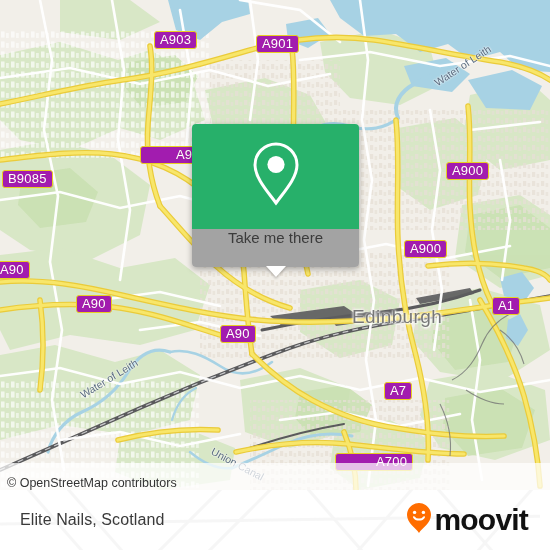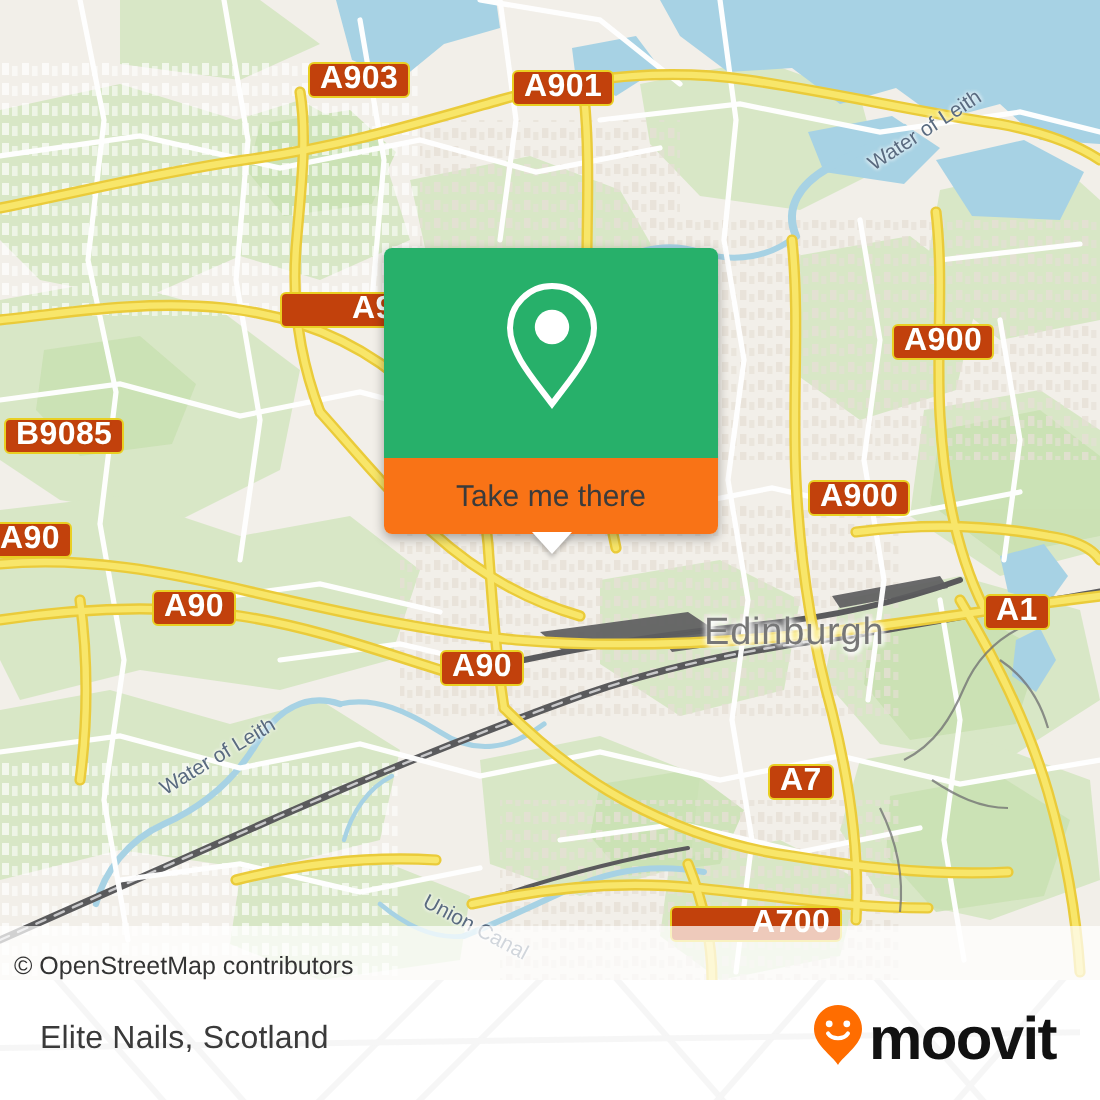--- a/index.html
+++ b/index.html
@@ -41,26 +41,26 @@
   }
   .water-label {
     font-size: 10.5px;
     color: #5a6b80;
     text-shadow: 0 0 2px #ffffff, 0 0 2px #ffffff;
   }
 
   
   .shield {
     position: absolute;
-    background: #c2410c;
+    background: #a21caf;
     border: 1.5px solid #e9cf22;
     border-radius: 3px;
     color: #ffffff;
-    font-size: 16px;
-    font-weight: bold;
+    font-size: 13px;
+    font-weight: normal;
     letter-spacing: 0.2px;
     padding: 1px 5px 2px 5px;
     line-height: 13px;
     text-shadow: 0 0 1px rgba(120,100,0,.25);
     white-space: nowrap;
   }
 
   
   #attribution {
     position: absolute;
@@ -89,24 +89,23 @@
   #popup-head {
     height: 105px;
     background: #27b06a;
     border-radius: 4px 4px 0 0;
     display: flex;
     align-items: center;
     justify-content: center;
   }
   #popup-body {
     height: 38px;
-    background: #f97316;
+    background: #a3a3a3;
     border-radius: 0 0 4px 4px;
     display: flex;
-    align-items: center;
     justify-content: center;
     position: relative;
   }
   #popup-label {
     font-size: 15px;
     color: #3b3b3b;
   }
   #popup-tail {
     position: absolute;
     left: 50%;
@@ -323,21 +322,21 @@
 
     <div class="maplabel city-label" style="left:336px; top:306px;">Edinburgh</div>
 
     <div class="maplabel water-label" style="left:432px; top:78px; transform:rotate(-33deg); transform-origin:left top;">Water of Leith</div>
     <div class="maplabel water-label" style="left:78px; top:390px; transform:rotate(-31deg); transform-origin:left top;">Water of Leith</div>
     <div class="maplabel water-label" style="left:215px; top:445px; transform:rotate(28deg); transform-origin:left top;">Union Canal</div>
 
     <div class="shield" style="left:154px; top:31px;">A903</div>
     <div class="shield" style="left:256px; top:35px;">A901</div>
     <div class="shield" style="left:140px; top:146px;padding-left:35px;">A902</div>
-    <div class="shield" style="left:2px;   top:170px;margin-top:39px;">B9085</div>
+    <div class="shield" style="left:2px;   top:170px;">B9085</div>
     <div class="shield" style="left:446px; top:162px;">A900</div>
     <div class="shield" style="left:-6px;  top:261px;">A90</div>
     <div class="shield" style="left:404px; top:240px;">A900</div>
     <div class="shield" style="left:76px;  top:295px;">A90</div>
     <div class="shield" style="left:492px; top:273px;margin-top:24px;">A1</div>
     <div class="shield" style="left:220px; top:325px;">A90</div>
     <div class="shield" style="left:384px; top:382px;">A7</div>
     <div class="shield" style="left:335px; top:453px;padding-left:40px;">A700</div>
 
     <div id="attribution">

